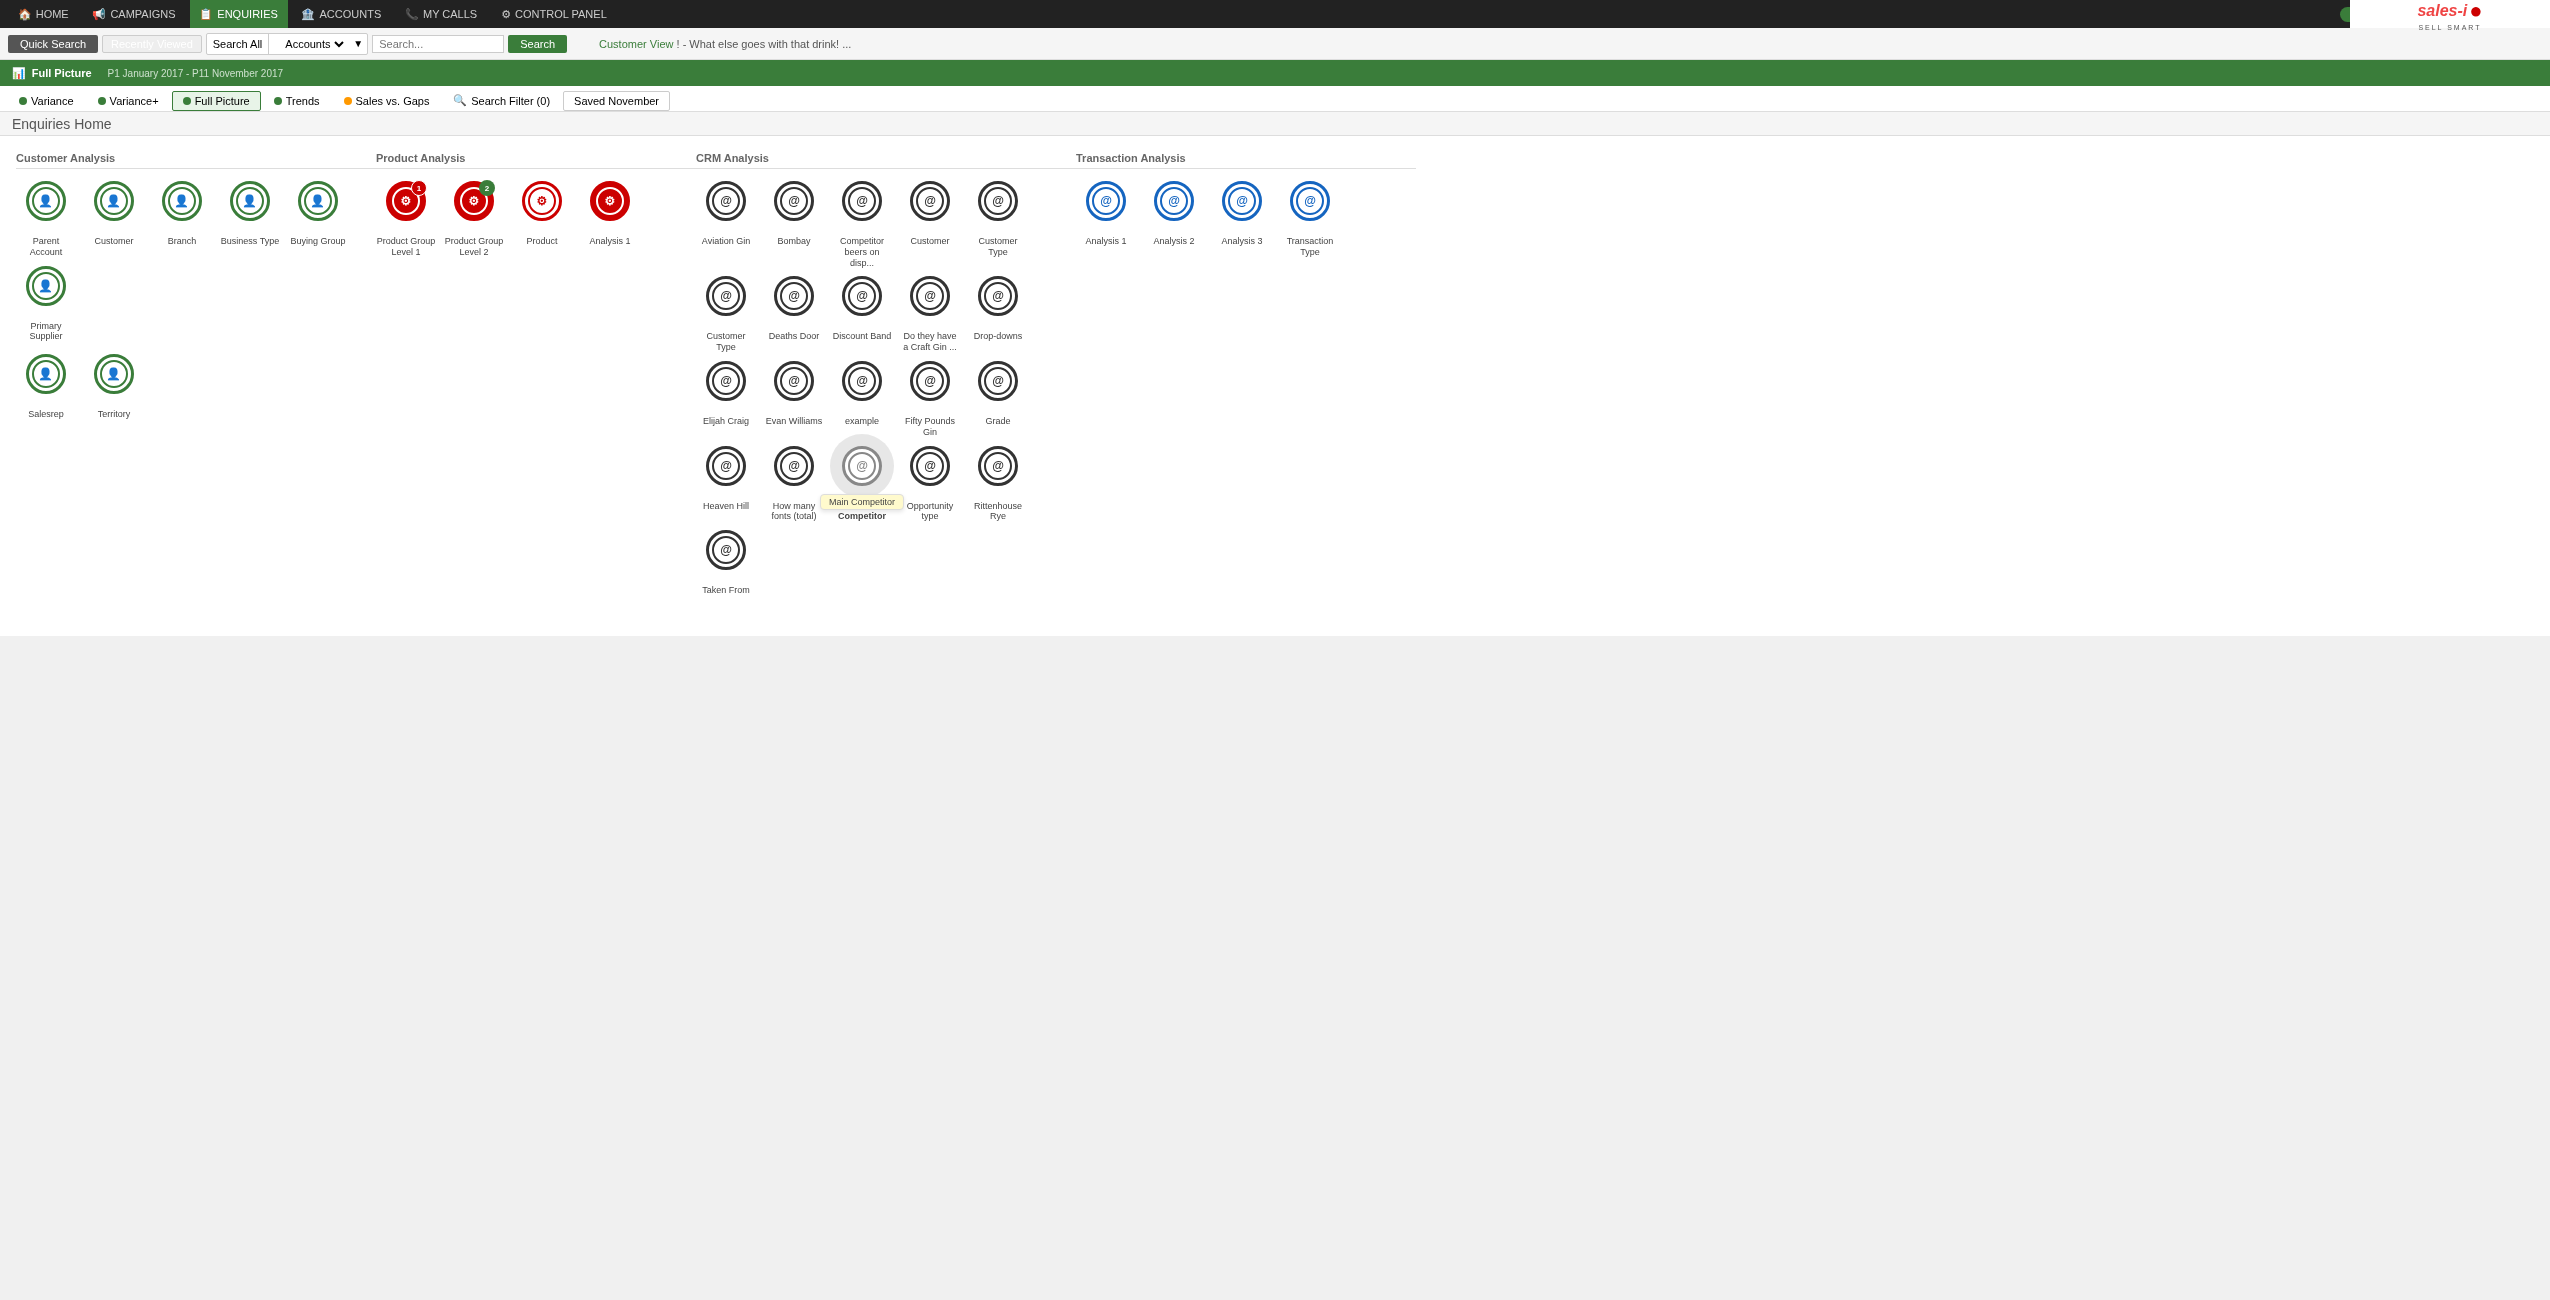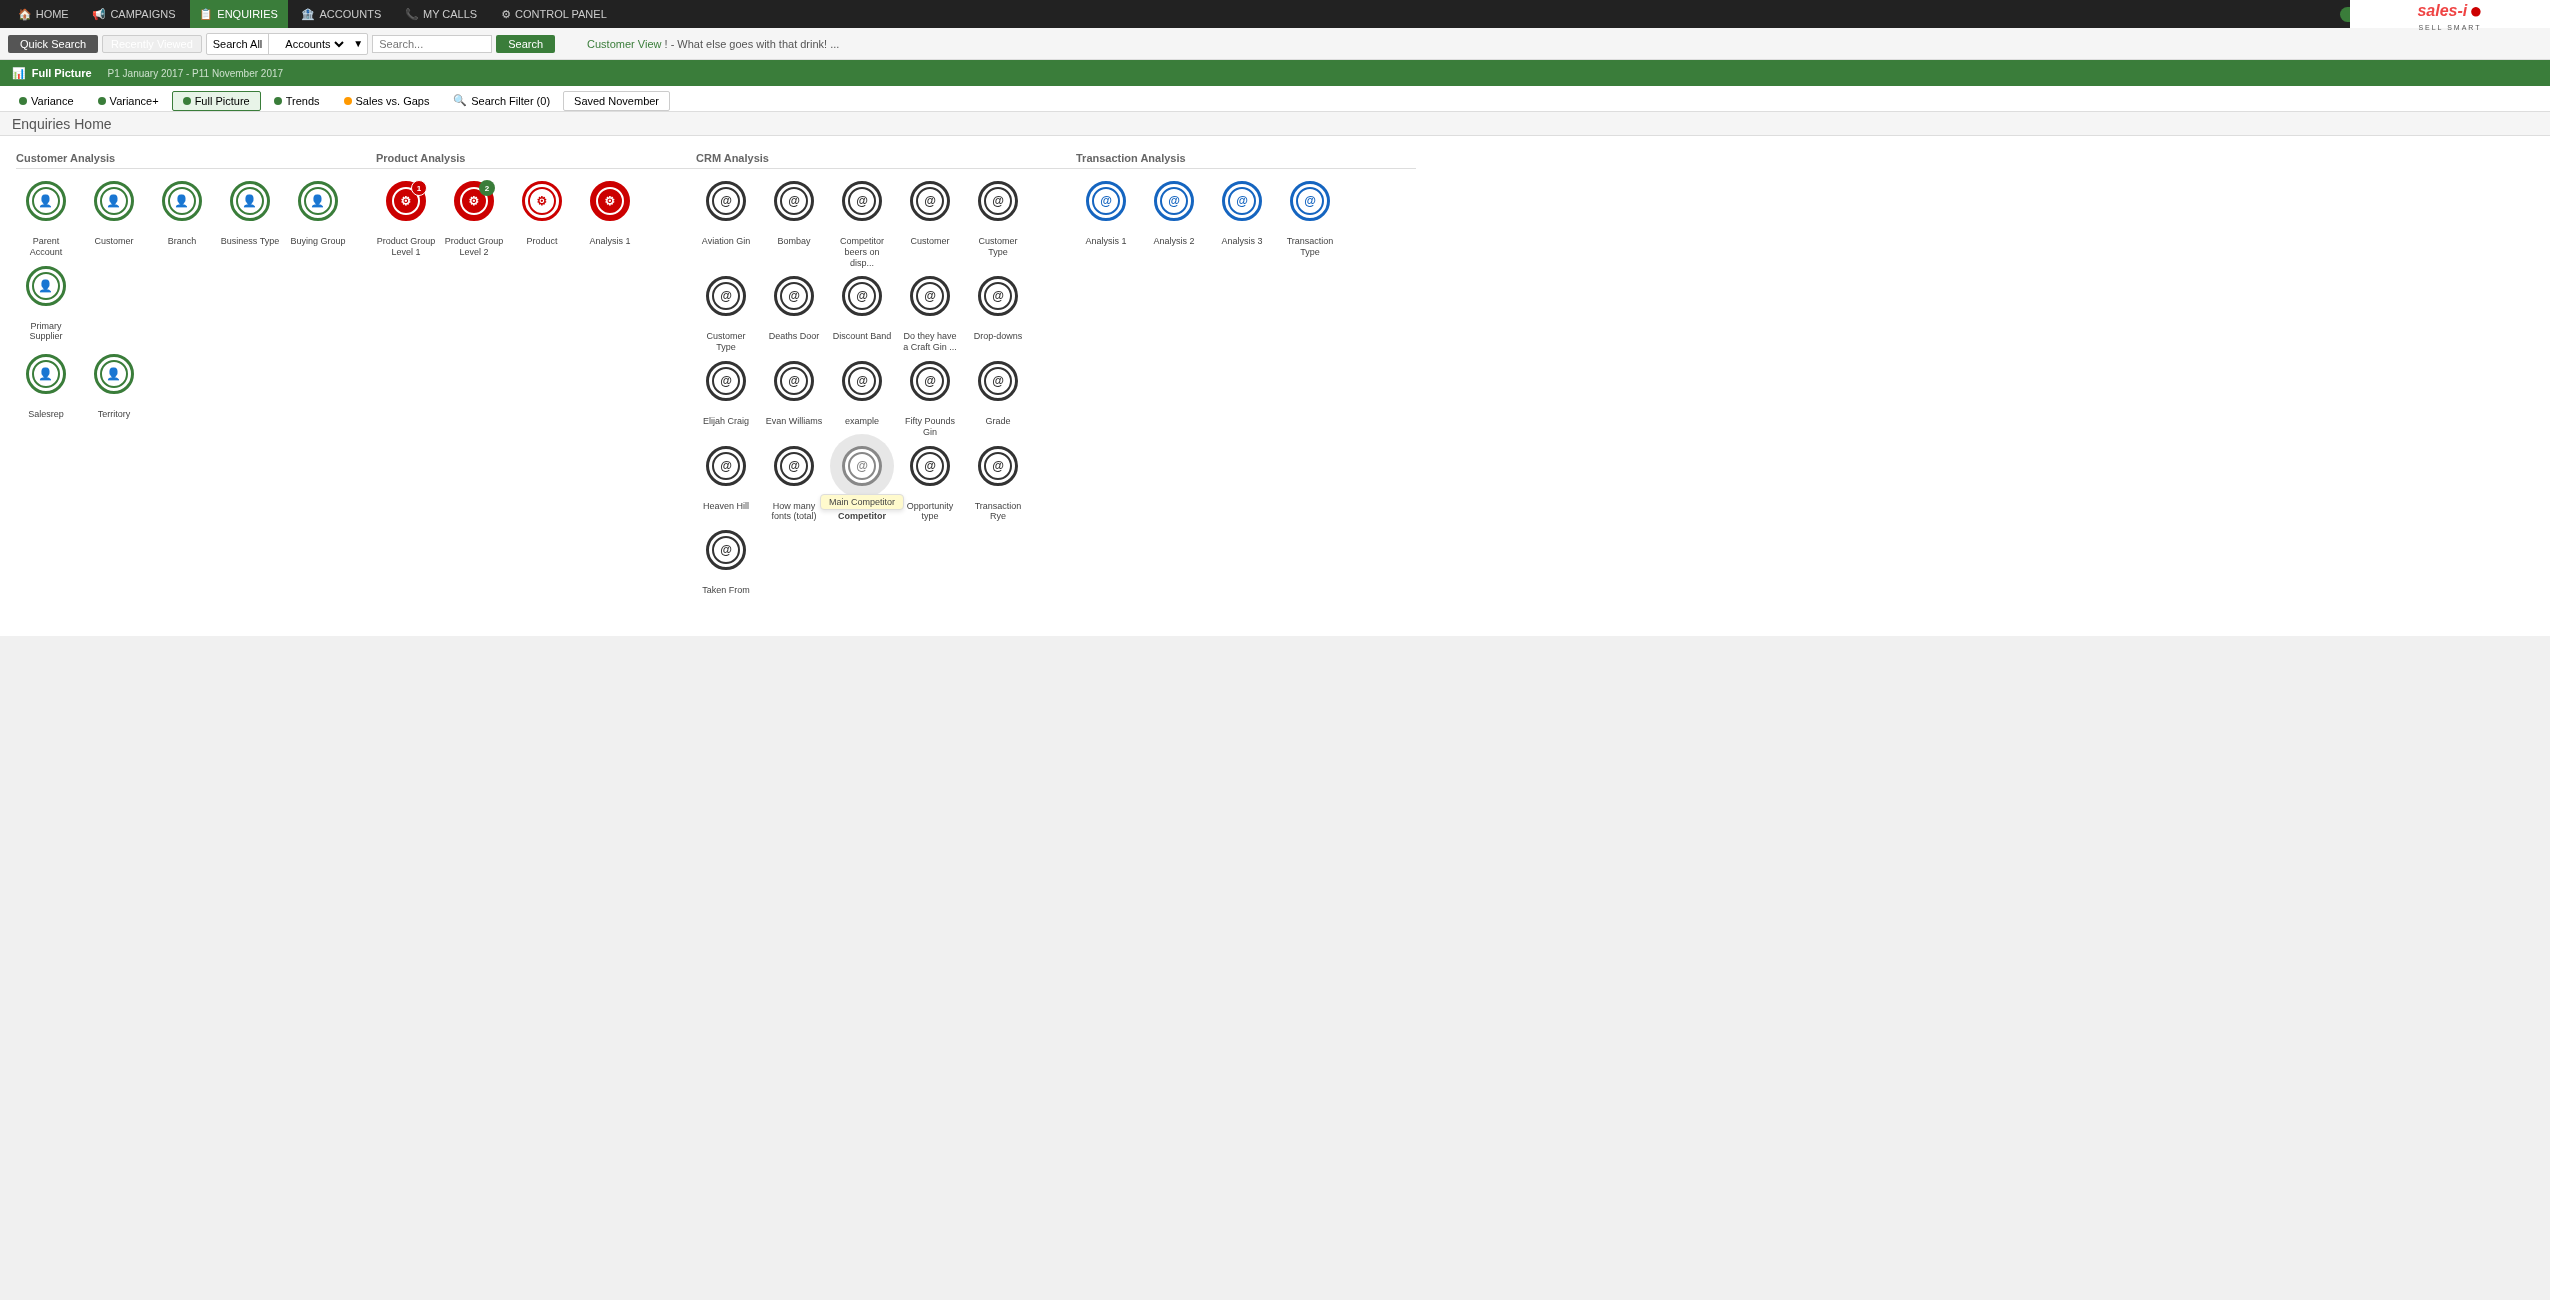--- a/index.html
+++ b/index.html
@@ -86,21 +86,21 @@
       border: 1px solid #ccc;
       border-radius: 2px;
       background: #fff;
     }
     .search-all-group span { padding: 2px 6px; font-size: 11px; }
     .search-all-group select { border: none; background: transparent; font-size: 11px; cursor: pointer; }
     .search-input {
       border: 1px solid #ccc;
       padding: 2px 6px;
       font-size: 11px;
-      width: 120px;
+      width: 132px;
     }
     .search-btn {
       background: #3a7d3a !important;
     }
     .breadcrumb-text { color: #555; font-size: 11px; margin-left: 28px; }
     .breadcrumb-link { color: #3a7d3a; cursor: pointer; }
 
     
     .full-picture-bar {
       background: #3a7d3a;
@@ -583,21 +583,21 @@
         <div class="icon-item">
           <div class="icon-circle dark">
               <div class="icon-inner">@</div>
             </div>
           <span class="icon-label">Opportunity type</span>
         </div>
         <div class="icon-item">
           <div class="icon-circle dark">
               <div class="icon-inner">@</div>
             </div>
-          <span class="icon-label">Transaction Rye</span>
+          <span class="icon-label">Rittenhouse Rye</span>
         </div>
         <div class="icon-item">
           <div class="icon-circle dark">
               <div class="icon-inner">@</div>
             </div>
           <span class="icon-label">Taken From</span>
         </div>
       </div>
     </div>
 

